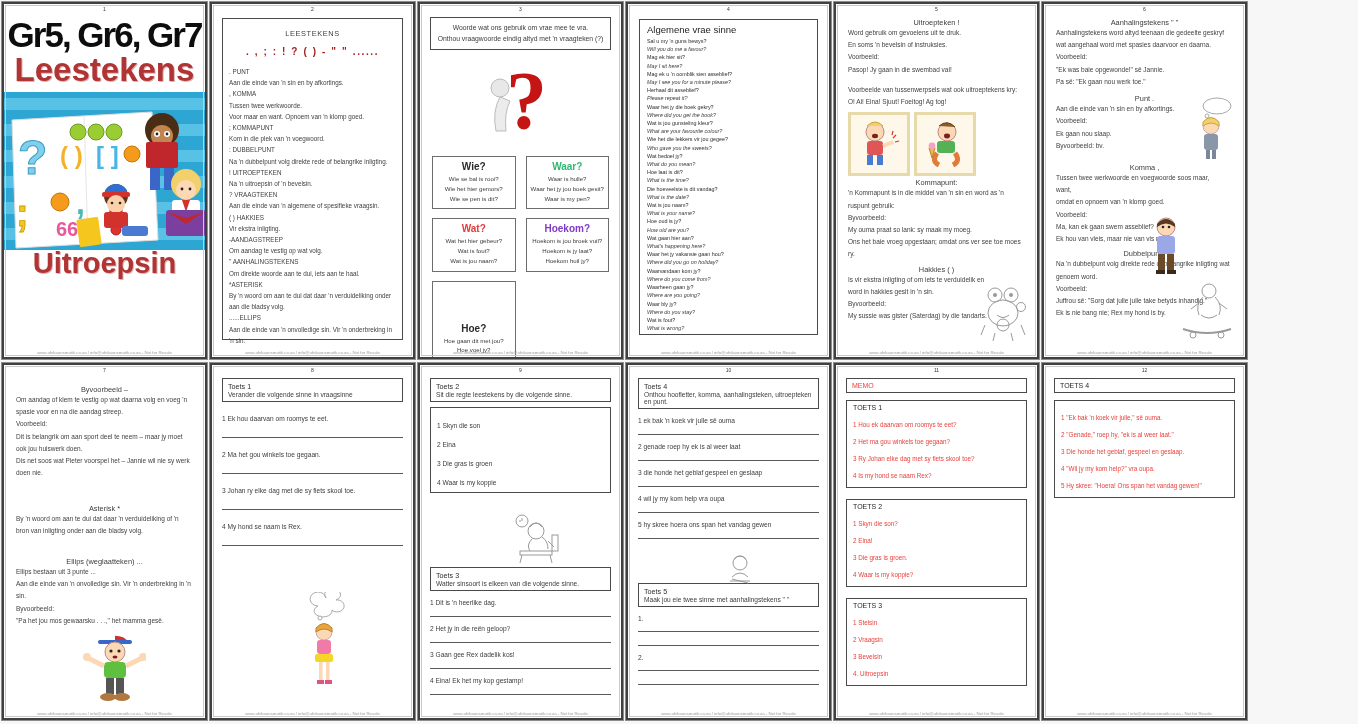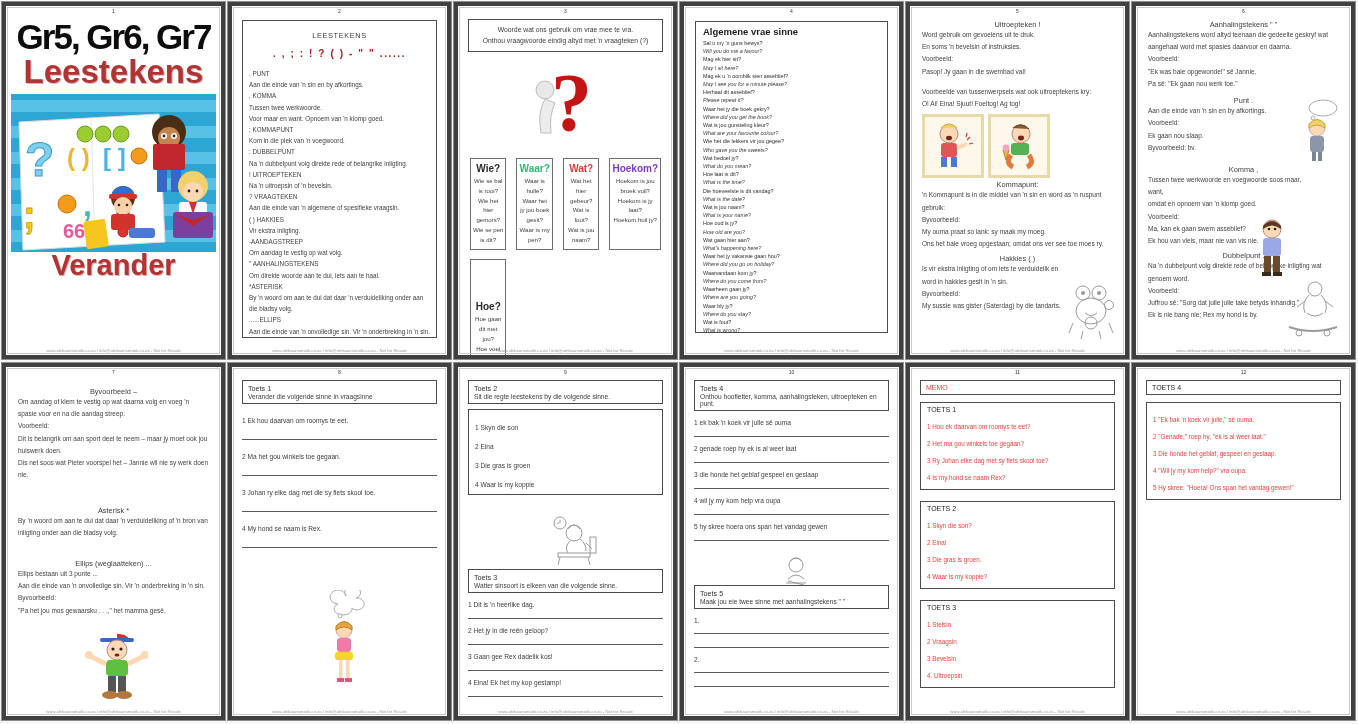--- a/index.html
+++ b/index.html
@@ -1,41 +1,41 @@
 <!DOCTYPE html>
 <html><head>
 <meta charset="utf-8">
 <style>
   html,body{margin:0;padding:0;width:1358px;height:724px;overflow:hidden;background:#f2f2f2;font-family:"Liberation Sans",sans-serif;}
   .board{width:1358px;height:724px;box-sizing:border-box;padding:2px;display:flex;flex-wrap:wrap;gap:4px 3px;align-content:flex-start;background:#f7f7f7;}
-  .page{position:relative;width:223px;height:357px;box-sizing:border-box;background:#fff;border:4px solid #404040;box-shadow:0 0 0 1px #8d8d8d;color:#3f3f3f;overflow:hidden;}
+  .page{position:relative;width:205px;height:357px;box-sizing:border-box;background:#fff;border:2px solid #404040;box-shadow:0 0 0 1px #8d8d8d;color:#3f3f3f;overflow:hidden;}
   .page::after{content:"";position:absolute;inset:1px;border:1px solid #c9c9c9;pointer-events:none;}
   .pnum{position:absolute;top:2px;left:0;right:0;text-align:center;font-size:5px;color:#333;}
   .pfoot{position:absolute;bottom:2px;left:0;right:0;text-align:center;font-size:4.3px;color:#999;white-space:nowrap;}
   
   .cov-grades{margin-top:11px;text-align:center;font-size:35px;font-weight:bold;color:#0d0d0d;letter-spacing:-2px;}
   .cov-title{text-align:center;font-size:33px;font-weight:bold;color:#b03434;text-shadow:1px 1px 0 #dfb0b0;margin-top:-4px;}
   .cov-illus{display:block;margin:3px auto 0;}
   .cov-sub{margin-top:3px;text-align:center;font-size:14px;font-weight:bold;color:#0d0d0d;letter-spacing:-.5px;}
   .cov-sin{text-align:center;font-size:29px;font-weight:bold;color:#b03434;text-shadow:1px 1px 0 #dfb0b0;margin-top:-3px;}
   
   .inner-box{position:absolute;top:14px;left:10px;right:10px;bottom:17px;border:1px solid #4a4a4a;padding:5px 6px;box-sizing:border-box;}
   .h-center{text-align:center;font-size:7.4px;letter-spacing:.6px;margin-top:5px;color:#3c3c3c;}
   .sym-row{text-align:center;font-size:10px;font-weight:bold;letter-spacing:1.6px;margin:8px 0 9px;}
   .l2{font-size:6.3px;line-height:1.78;color:#3e3e3e;}
   
   .hdr3{margin:13px 10px 0;border:1px solid #4a4a4a;padding:5px 3px;text-align:center;font-size:6.8px;line-height:1.55;color:#3c3c3c;}
   .qmark-wrap{height:104px;text-align:center;position:relative;}
-  .qgrid{display:grid;grid-template-columns:1fr 1fr 1fr 1fr;gap:9px 10px;margin:2px 12px 0;}
+  .qgrid{display:grid;grid-template-columns:1fr 1fr;gap:9px 10px;margin:2px 12px 0;}
   .qbox{border:1px solid #6d6d6d;padding:4px 2px 5px;text-align:center;}
   .qbox .lbl{font-size:10px;font-weight:bold;margin-bottom:2px;}
   .qbox .q{font-size:6.1px;line-height:1.6;color:#3c3c3c;}
   
   .inner4{position:absolute;top:15px;left:11px;right:11px;bottom:22px;border:1px solid #4a4a4a;padding:4px 7px;box-sizing:border-box;}
-  .t4{font-size:9.5px;font-weight:bold;color:#1d1d1d;margin-bottom:2px;}
+  .t4{font-size:9.5px;font-weight:normal;color:#1d1d1d;margin-bottom:2px;}
   .inner4 .af{font-size:5.4px;line-height:1.52;color:#2e2e2e;}
   .inner4 .en{font-size:5.4px;line-height:1.52;color:#3a3a3a;font-style:italic;}
   
   .sec-t{text-align:center;font-size:7.4px;color:#3c3c3c;}
   .l5{font-size:6.5px;line-height:1.88;color:#3e3e3e;}
   .body-pad{position:absolute;top:14px;left:12px;right:12px;bottom:16px;}
   .cartoon-frames{display:flex;gap:4px;margin:4px 0 2px;}
   .cframe{width:56px;height:58px;border:3px solid #e8d9a8;background:#fdf8ea;display:flex;align-items:center;justify-content:center;}
   
   .test-head{border:1px solid #4a4a4a;margin:13px 10px 0;padding:3px 5px;}
@@ -122,21 +122,21 @@
         <path d="M100,104 a12,12 0 0 1 24,0 z" fill="#2e6fd0"></path>
         <rect x="98" y="100" width="28" height="5" rx="2" fill="#d1322c"></rect>
         <circle cx="112" cy="112" r="9" fill="#fcd0a8"></circle>
         <circle cx="108" cy="111" r="1.3" fill="#222"></circle>
           <circle cx="116" cy="111" r="1.3" fill="#222"></circle>
         <rect x="100" y="120" width="24" height="16" rx="3" fill="#d1322c"></rect>
         <rect x="74" y="126" width="22" height="28" rx="2" fill="#f5c61e" transform="rotate(-8 85 140)"></rect>
         <rect x="118" y="134" width="26" height="10" rx="3" fill="#4a7bd0"></rect>
       </g>
     </svg>
-    <div class="cov-sin" style="color: rgb(176, 52, 52);">Verander</div>
+    <div class="cov-sin" style="color: rgb(176, 52, 52);">Uitroepsin</div>
     <div class="pfoot">www.afrikaansmatik.co.za / info@afrikaansmatik.co.za  -  Not for Resale</div>
   </div>
 
   <div class="page">
     <div class="pnum">2</div>
     <div class="inner-box">
       <div class="h-center">LEESTEKENS</div>
       <div class="sym-row" style="color: rgb(163, 33, 33);">. , ; : ! ? ( ) -  " "  ......</div>
       <div>
           <div class="l2">. PUNT</div>

